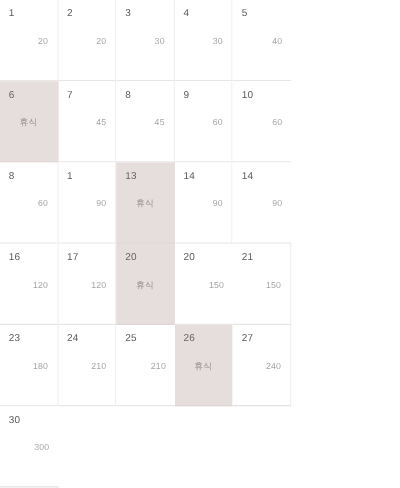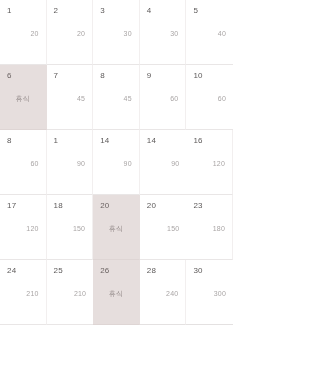--- a/index.html
+++ b/index.html
@@ -122,65 +122,69 @@
       <span class="day-value">60</span>
     </div>
     <div class="day-cell">
       <span class="day-number">8</span>
       <span class="day-value">60</span>
     </div>
     <div class="day-cell">
       <span class="day-number">1</span>
       <span class="day-value">90</span>
     </div>
+    <div class="day-cell rest">
+      <span class="day-number">13</span>
+      <span class="day-value rest-label">휴식</span>
+    </div>
     <div class="day-cell">
       <span class="day-number">14</span>
       <span class="day-value">90</span>
     </div>
     <div class="day-cell col-last">
       <span class="day-number">14</span>
       <span class="day-value">90</span>
     </div>
     <div class="day-cell">
       <span class="day-number">16</span>
       <span class="day-value">120</span>
     </div>
     <div class="day-cell">
       <span class="day-number">17</span>
       <span class="day-value">120</span>
     </div>
-    <div class="day-cell">
-      <span class="day-number">18</span>
-      <span class="day-value">150</span>
-    </div>
     <div class="day-cell rest">
       <span class="day-number">20</span>
       <span class="day-value rest-label">휴식</span>
     </div>
     <div class="day-cell col-last">
       <span class="day-number">20</span>
+      <span class="day-value">150</span>
+    </div>
+    <div class="day-cell">
+      <span class="day-number">21</span>
       <span class="day-value">150</span>
     </div>
     <div class="day-cell">
       <span class="day-number">23</span>
       <span class="day-value">180</span>
     </div>
     <div class="day-cell">
       <span class="day-number">24</span>
       <span class="day-value">210</span>
     </div>
     <div class="day-cell col-last">
       <span class="day-number">25</span>
       <span class="day-value">210</span>
     </div>
     <div class="day-cell rest row-last">
       <span class="day-number">26</span>
       <span class="day-value rest-label">휴식</span>
     </div>
     <div class="day-cell row-last">
-      <span class="day-number">28</span>
+      <span class="day-number">27</span>
       <span class="day-value">240</span>
     </div>
     <div class="day-cell col-last row-last">
       <span class="day-number">30</span>
       <span class="day-value">300</span>
     </div>
   </div>
 
 </body></html>

